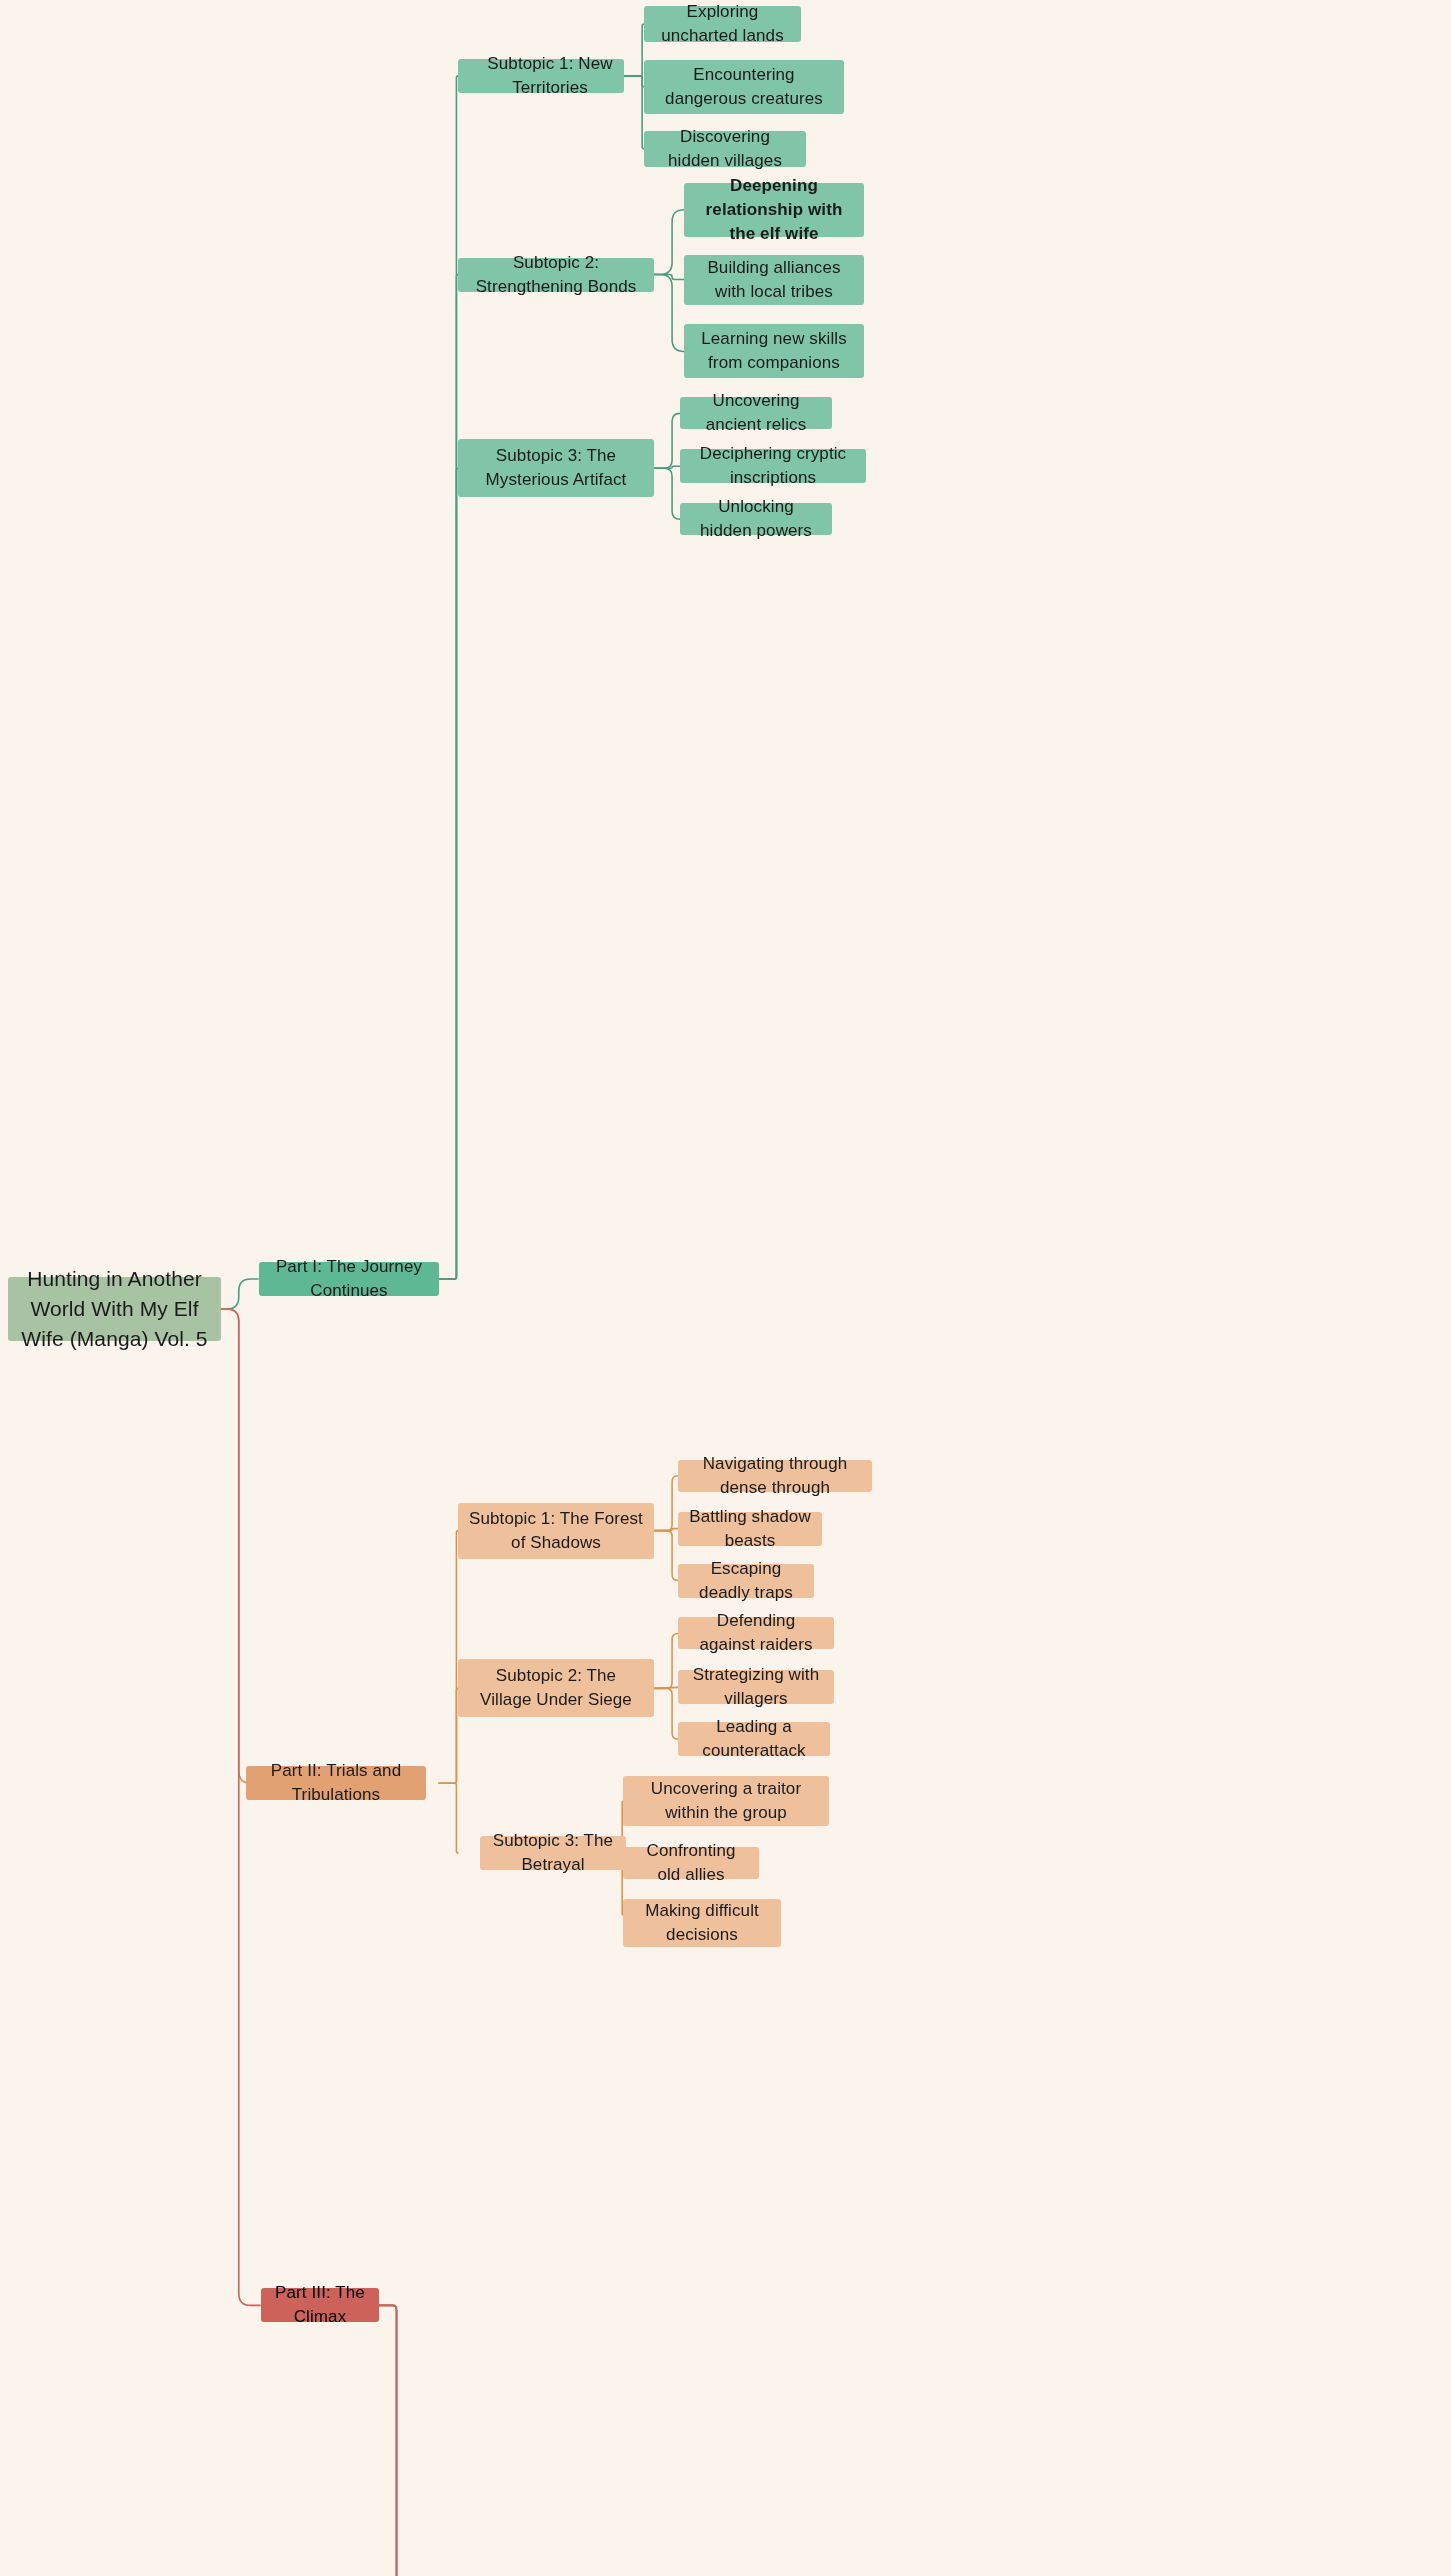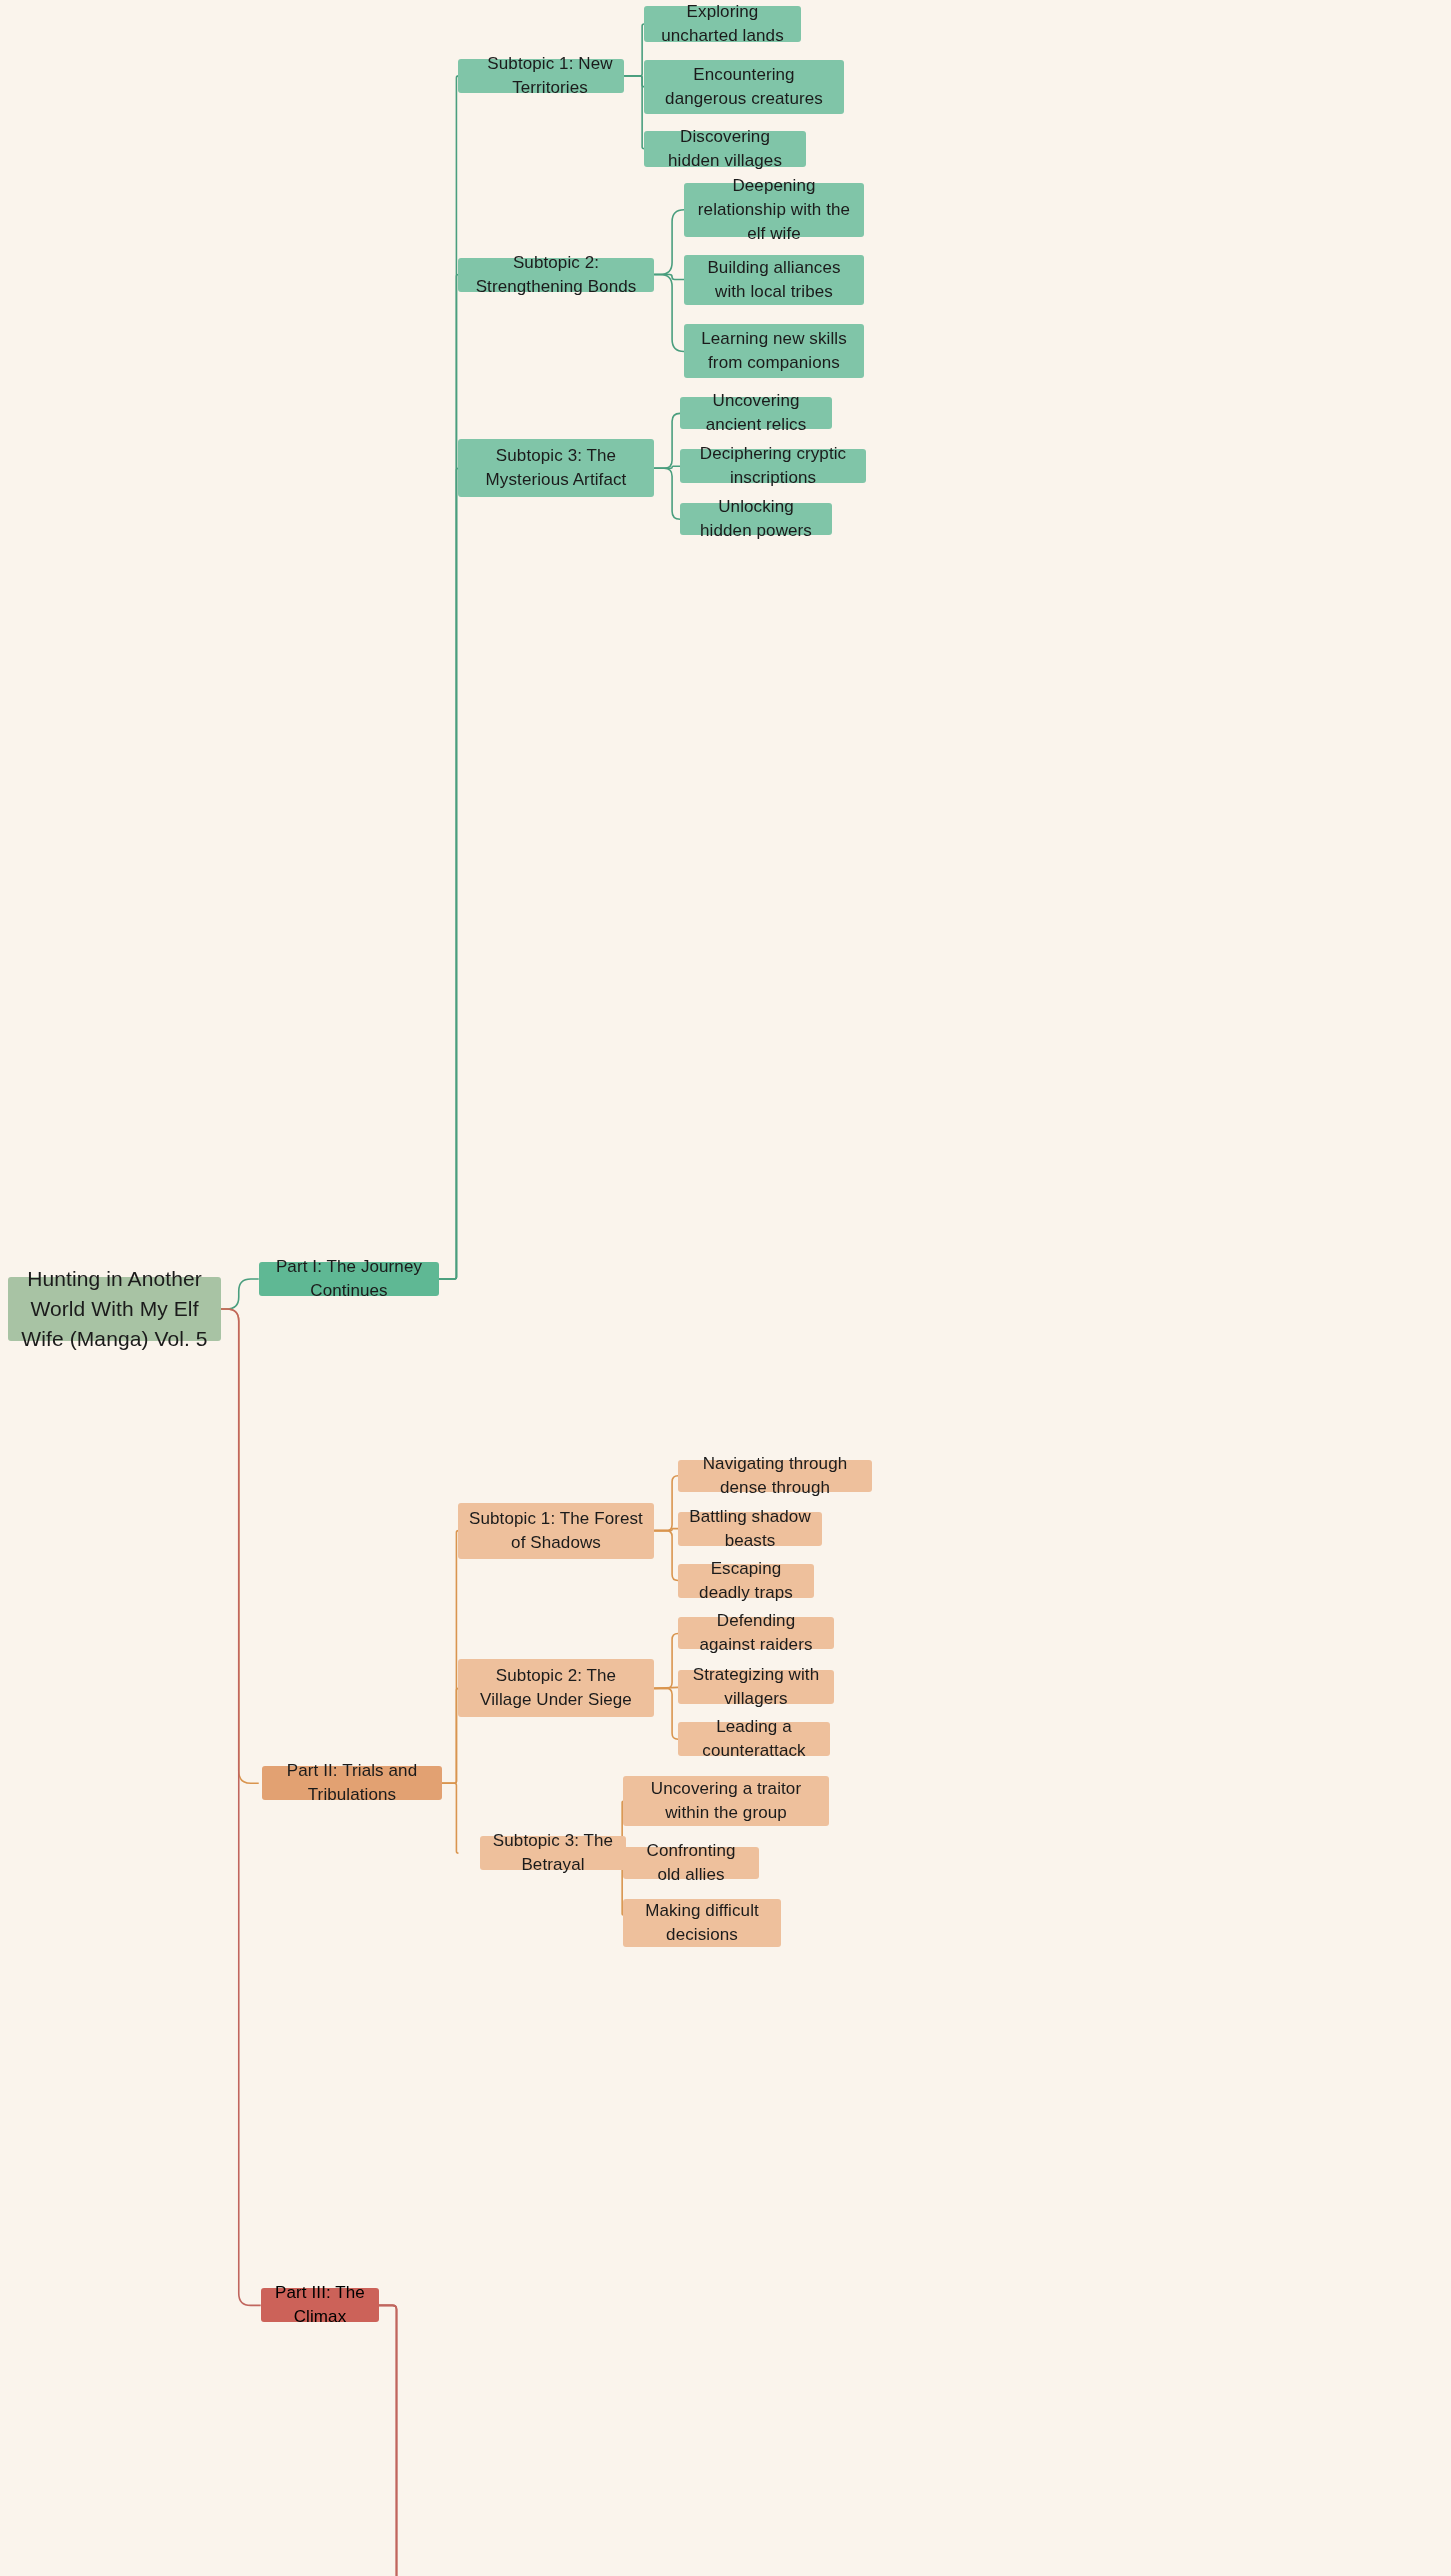--- a/index.html
+++ b/index.html
@@ -76,28 +76,28 @@
       <path d="M 563 3129 L 578 3129 Q 581 3129 581 3132 L 581 3179 Q 581 3182 584 3182 L 584 3182" fill="none" stroke="#c0665e" stroke-width="1.6"></path>
     </svg>
   <div id="nodes">
       <div class="node root" style="left: 8px; top: 1277px; width: 213px; height: 64px;">Hunting in Another World With My Elf Wife (Manga) Vol. 5</div>
       <div class="node n-green-branch" style="left: 259px; top: 1262px; width: 180px; height: 34px;">Part I: The Journey Continues</div>
       <div class="node n-green" style="left: 458px; top: 59px; width: 166px; height: 34px; padding-left: 28px;">Subtopic 1: New Territories</div>
       <div class="node n-green" style="left: 644px; top: 6px; width: 157px; height: 36px;">Exploring uncharted lands</div>
       <div class="node n-green" style="left: 644px; top: 60px; width: 200px; height: 54px;">Encountering dangerous creatures</div>
       <div class="node n-green" style="left: 644px; top: 131px; width: 162px; height: 36px;">Discovering hidden villages</div>
       <div class="node n-green" style="left: 458px; top: 258px; width: 196px; height: 34px;">Subtopic 2: Strengthening Bonds</div>
-      <div class="node n-green" style="left: 684px; top: 183px; width: 180px; height: 54px;">Deepening relationship with the elf wife</div>
+      <div class="node n-green" style="left: 684px; top: 183px; width: 180px; height: 54px; font-weight: bold;">Deepening relationship with the elf wife</div>
       <div class="node n-green" style="left: 684px; top: 255px; width: 180px; height: 50px;">Building alliances with local tribes</div>
       <div class="node n-green" style="left: 684px; top: 324px; width: 180px; height: 54px;">Learning new skills from companions</div>
       <div class="node n-green" style="left: 458px; top: 439px; width: 196px; height: 58px;">Subtopic 3: The Mysterious Artifact</div>
       <div class="node n-green" style="left: 680px; top: 397px; width: 152px; height: 32px;">Uncovering ancient relics</div>
       <div class="node n-green" style="left: 680px; top: 449px; width: 186px; height: 34px;">Deciphering cryptic inscriptions</div>
       <div class="node n-green" style="left: 680px; top: 503px; width: 152px; height: 32px;">Unlocking hidden powers</div>
-      <div class="node n-orange-branch" style="left: 262px; top: 1766px; width: 180px; height: 34px;">Part II: Trials and Tribulations</div>
+      <div class="node n-orange-branch" style="left: 246px; top: 1766px; width: 180px; height: 34px;">Part II: Trials and Tribulations</div>
       <div class="node n-orange" style="left: 458px; top: 1503px; width: 196px; height: 56px;">Subtopic 1: The Forest of Shadows</div>
       <div class="node n-orange" style="left: 678px; top: 1460px; width: 194px; height: 32px;">Navigating through dense through</div>
       <div class="node n-orange" style="left: 678px; top: 1512px; width: 144px; height: 34px;">Battling shadow beasts</div>
       <div class="node n-orange" style="left: 678px; top: 1564px; width: 136px; height: 34px;">Escaping deadly traps</div>
       <div class="node n-orange" style="left: 458px; top: 1659px; width: 196px; height: 58px;">Subtopic 2: The Village Under Siege</div>
       <div class="node n-orange" style="left: 678px; top: 1617px; width: 156px; height: 32px;">Defending against raiders</div>
       <div class="node n-orange" style="left: 678px; top: 1670px; width: 156px; height: 34px;">Strategizing with villagers</div>
       <div class="node n-orange" style="left: 678px; top: 1722px; width: 152px; height: 34px;">Leading a counterattack</div>
       <div class="node n-orange" style="left: 480px; top: 1836px; width: 146px; height: 34px;">Subtopic 3: The Betrayal</div>
       <div class="node n-orange" style="left: 623px; top: 1776px; width: 206px; height: 50px;">Uncovering a traitor within the group</div>

